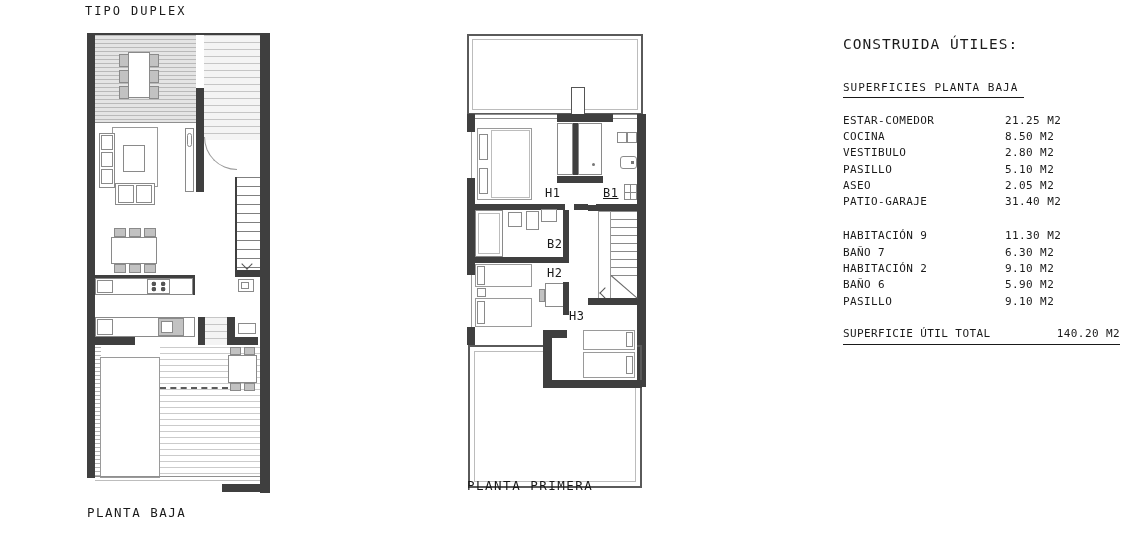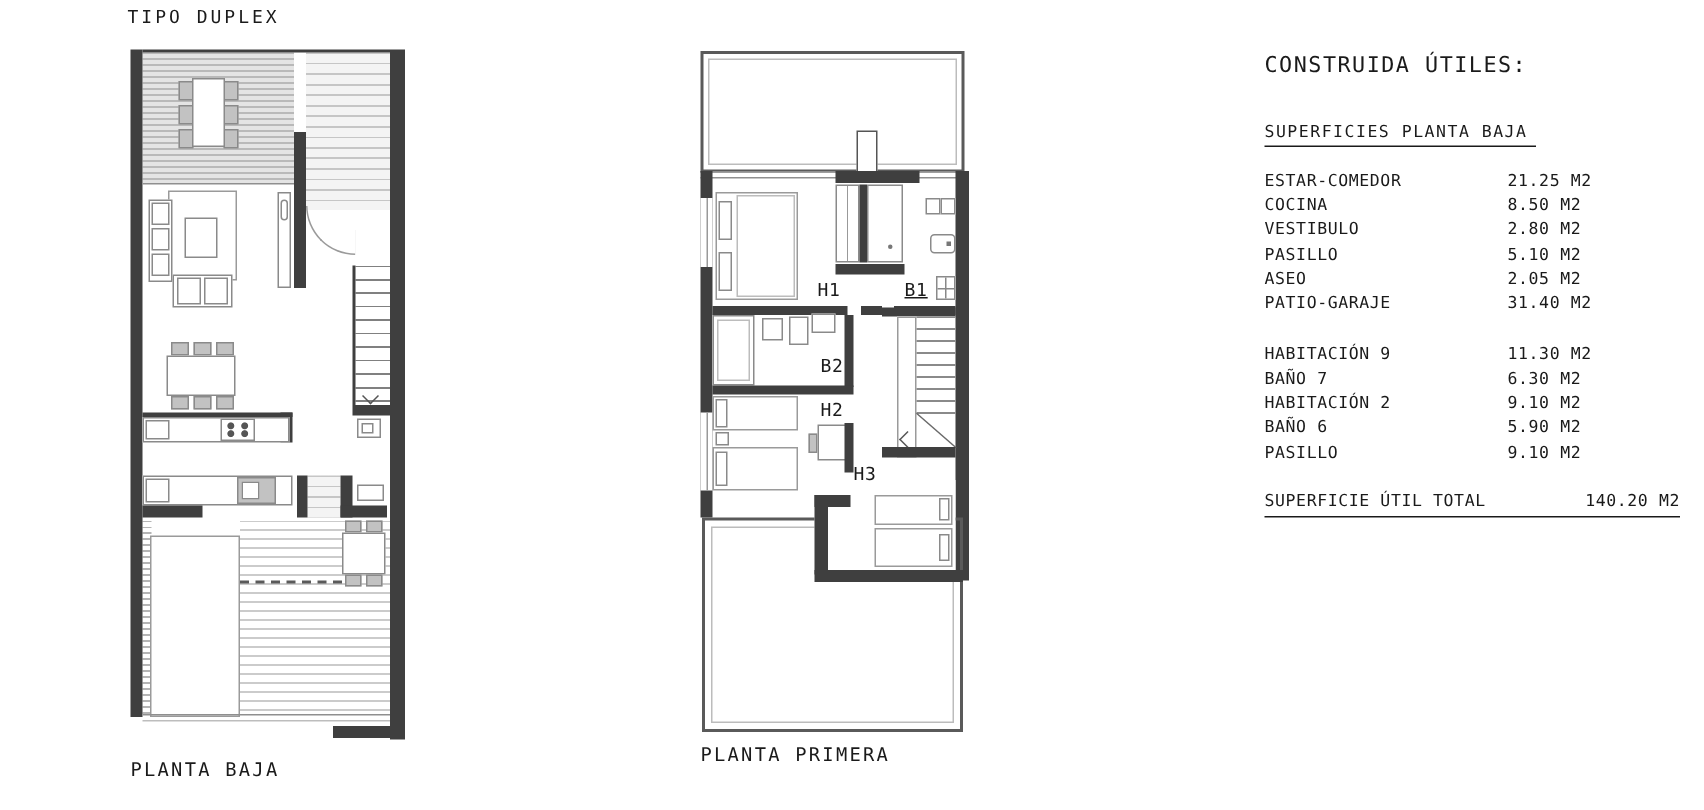--- a/index.html
+++ b/index.html
@@ -207,21 +207,21 @@
 
   <div class="abs" style="left:78px;top:290px;width:94px;height:68px;background:#fff;"></div>
   <div class="lbl" style="left:104px;top:279px;">H3</div>
   <div class="w" style="left:78px;top:300px;width:24px;height:8px;"></div>
   <div class="w" style="left:78px;top:300px;width:9px;height:53px;"></div>
   <div class="w" style="left:78px;top:350px;width:99px;height:8px;"></div>
   <div class="fo" style="left:118px;top:300px;width:52px;height:20px;"></div>
   <div class="f" style="left:161px;top:302px;width:7px;height:15px;"></div>
   <div class="fo" style="left:118px;top:322px;width:52px;height:26px;"></div>
   <div class="f" style="left:161px;top:326px;width:7px;height:18px;"></div>
-  <div class="plan-label" style="left:2px;top:465px;">PLANTA PRIMERA</div>
+  <div class="plan-label" style="left:2px;top:448px;">PLANTA PRIMERA</div>
 </div>
 
 <div class="areas">
   <div class="areas-title">CONSTRUIDA ÚTILES:</div>
 
   <div class="sec-heading">SUPERFICIES PLANTA BAJA</div>
   <div class="sec-rows">
     <div class="arow">
         <span class="rl">ESTAR-COMEDOR</span>
         <span class="rv">21.25 M2</span>

